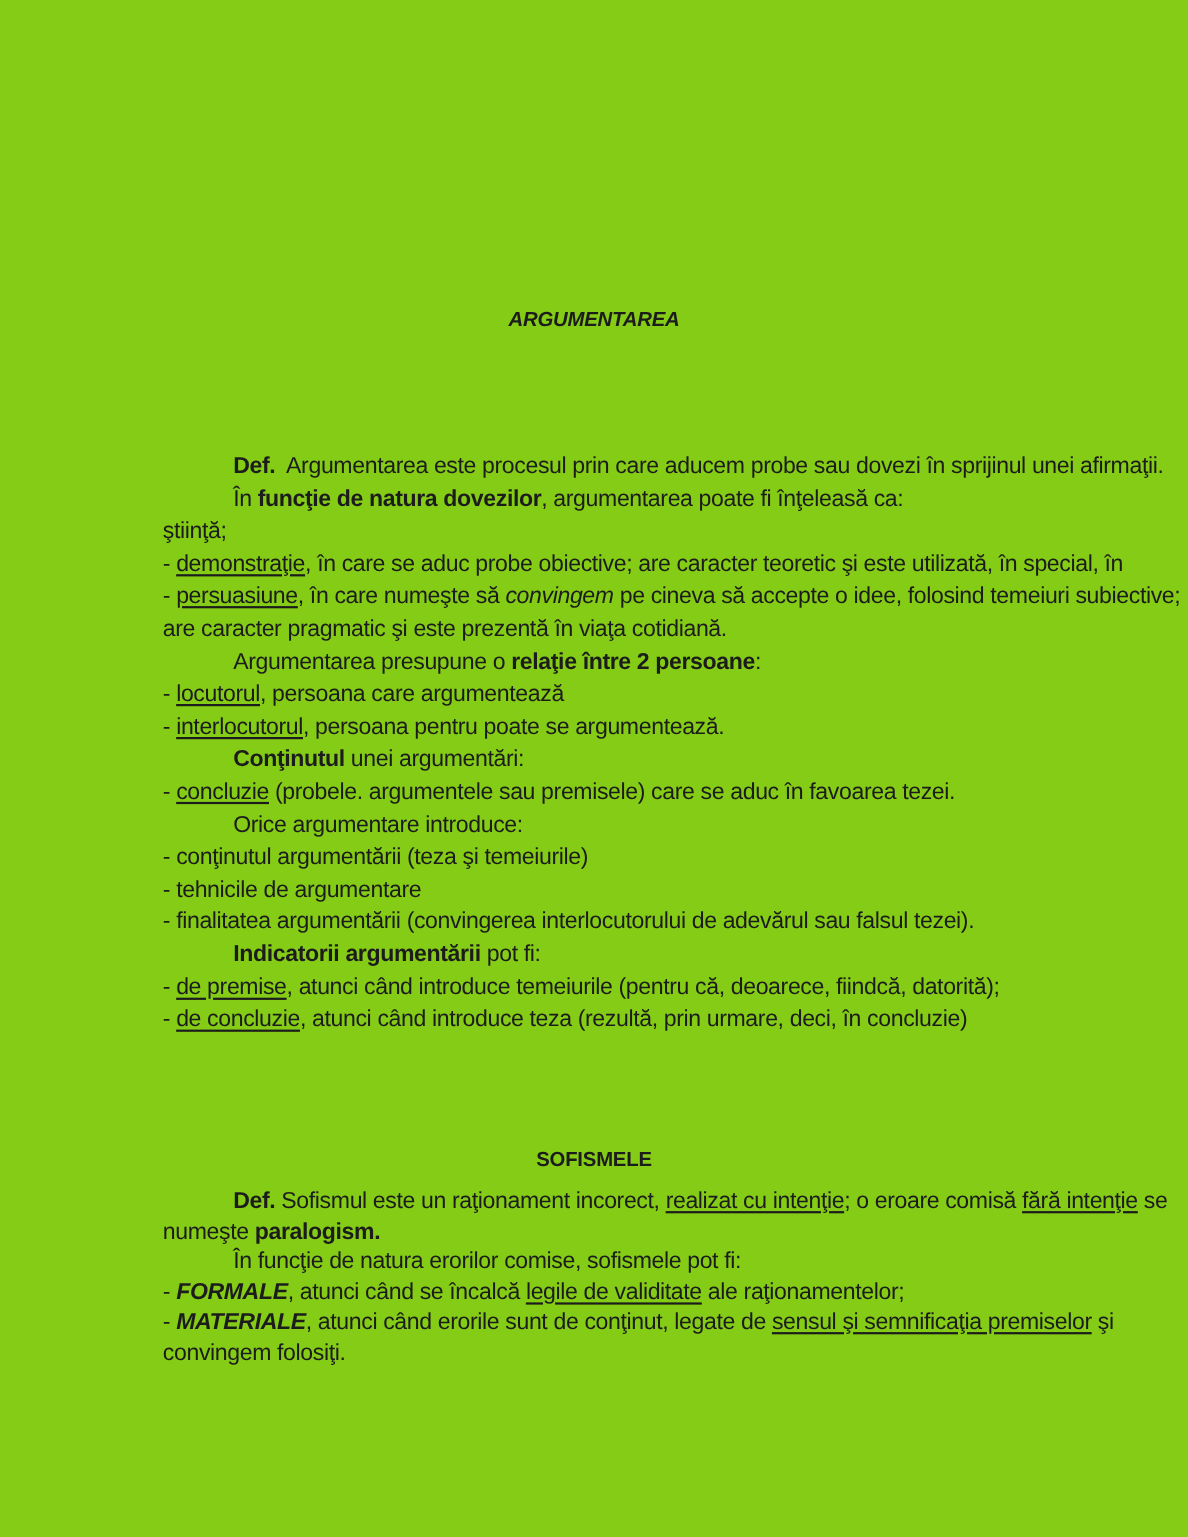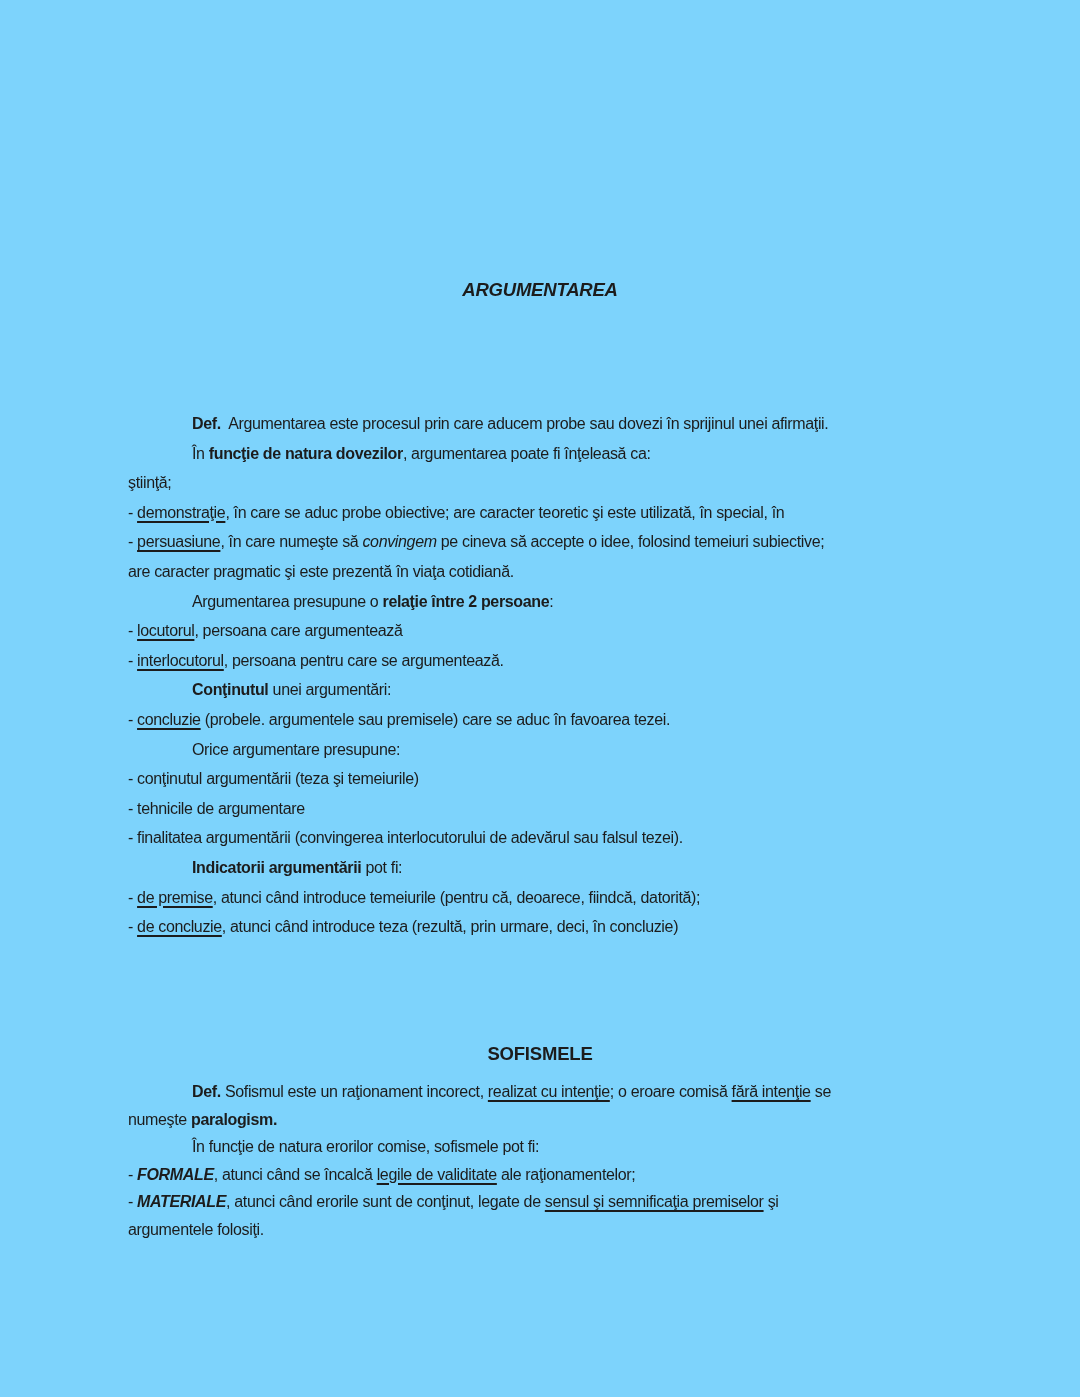--- a/index.html
+++ b/index.html
@@ -1,20 +1,20 @@
 <!DOCTYPE html>
 <html><head>
 <meta charset="utf-8">
 <style>
   html, body { margin: 0; padding: 0; background: #ffffff; }
   .page {
     position: relative;
     width: 1080px;
     height: 1397px;
-    background: #7dd3fc;
+    background: #84cc16;
     overflow: hidden;
     font-family: "Liberation Sans", sans-serif;
     color: #1c1c1c;
     -webkit-font-smoothing: antialiased;
   }
   .sec-title {
     position: absolute;
     left: 0;
     width: 100%;
     text-align: center;
@@ -27,23 +27,24 @@
   .t2 { top: 1042px; }
   .body-block {
     position: absolute;
     left: 128px;
     width: 940px;
   }
   .b1 { top: 409px; }
   .b2 { top: 1078px; }
   .line {
     white-space: pre;
-    font-size: 16px;
+    font-size: 21px;
     letter-spacing: -0.35px;
     line-height: 29.6px;
+    margin-left: 20px;
   }
   .b2 .line { line-height: 27.6px; }
   .indent { padding-left: 64px; }
   .b { font-weight: 700; }
   .i { font-style: italic; }
   .u {
     text-decoration: underline;
     text-decoration-thickness: 1.8px;
     text-underline-offset: 3px;
   }
@@ -57,36 +58,36 @@
 
   <div class="body-block b1">
       <div class="line indent"><span class="b">Def.</span><span>  Argumentarea este procesul prin care aducem probe sau dovezi în sprijinul unei afirmaţii.</span></div>
       <div class="line indent"><span>În </span><span class="b">funcţie de natura dovezilor</span><span>, argumentarea poate fi înţeleasă ca:</span></div>
       <div class="line"><span>ştiinţă;</span></div>
       <div class="line"><span>- </span><span class="u">demonstraţie</span><span>, în care se aduc probe obiective; are caracter teoretic şi este utilizată, în special, în</span></div>
       <div class="line"><span>- </span><span class="u">persuasiune</span><span>, în care numeşte să </span><span class="i">convingem</span><span> pe cineva să accepte o idee, folosind temeiuri subiective;</span></div>
       <div class="line"><span>are caracter pragmatic şi este prezentă în viaţa cotidiană.</span></div>
       <div class="line indent"><span>Argumentarea presupune o </span><span class="b">relaţie între 2 persoane</span><span>:</span></div>
       <div class="line"><span>- </span><span class="u">locutorul</span><span>, persoana care argumentează</span></div>
-      <div class="line"><span>- </span><span class="u">interlocutorul</span><span>, persoana pentru care se argumentează.</span></div>
+      <div class="line"><span>- </span><span class="u">interlocutorul</span><span>, persoana pentru poate se argumentează.</span></div>
       <div class="line indent"><span class="b">Conţinutul</span><span> unei argumentări:</span></div>
       <div class="line"><span>- </span><span class="u">concluzie</span><span> (probele. argumentele sau premisele) care se aduc în favoarea tezei.</span></div>
-      <div class="line indent"><span>Orice argumentare presupune:</span></div>
+      <div class="line indent"><span>Orice argumentare introduce:</span></div>
       <div class="line"><span>- conţinutul argumentării (teza şi temeiurile)</span></div>
       <div class="line"><span>- tehnicile de argumentare</span></div>
       <div class="line"><span>- finalitatea argumentării (convingerea interlocutorului de adevărul sau falsul tezei).</span></div>
       <div class="line indent"><span class="b">Indicatorii argumentării</span><span> pot fi:</span></div>
       <div class="line"><span>- </span><span class="u">de premise</span><span>, atunci când introduce temeiurile (pentru că, deoarece, fiindcă, datorită);</span></div>
       <div class="line"><span>- </span><span class="u">de concluzie</span><span>, atunci când introduce teza (rezultă, prin urmare, deci, în concluzie)</span></div>
     </div>
 
   <div class="sec-title t2">SOFISMELE</div>
 
   <div class="body-block b2">
       <div class="line indent"><span class="b">Def.</span><span> Sofismul este un raţionament incorect, </span><span class="u">realizat cu intenţie</span><span>; o eroare comisă </span><span class="u">fără intenţie</span><span> se</span></div>
       <div class="line"><span>numeşte </span><span class="b">paralogism.</span></div>
       <div class="line indent"><span>În funcţie de natura erorilor comise, sofismele pot fi:</span></div>
       <div class="line"><span>- </span><span class="b i">FORMALE</span><span>, atunci când se încalcă </span><span class="u">legile de validitate</span><span> ale raţionamentelor;</span></div>
       <div class="line"><span>- </span><span class="b i">MATERIALE</span><span>, atunci când erorile sunt de conţinut, legate de </span><span class="u">sensul şi semnificaţia premiselor</span><span> şi</span></div>
-      <div class="line"><span>argumentele folosiţi.</span></div>
+      <div class="line"><span>convingem folosiţi.</span></div>
     </div>
 
 </div>
 
 </body></html>

